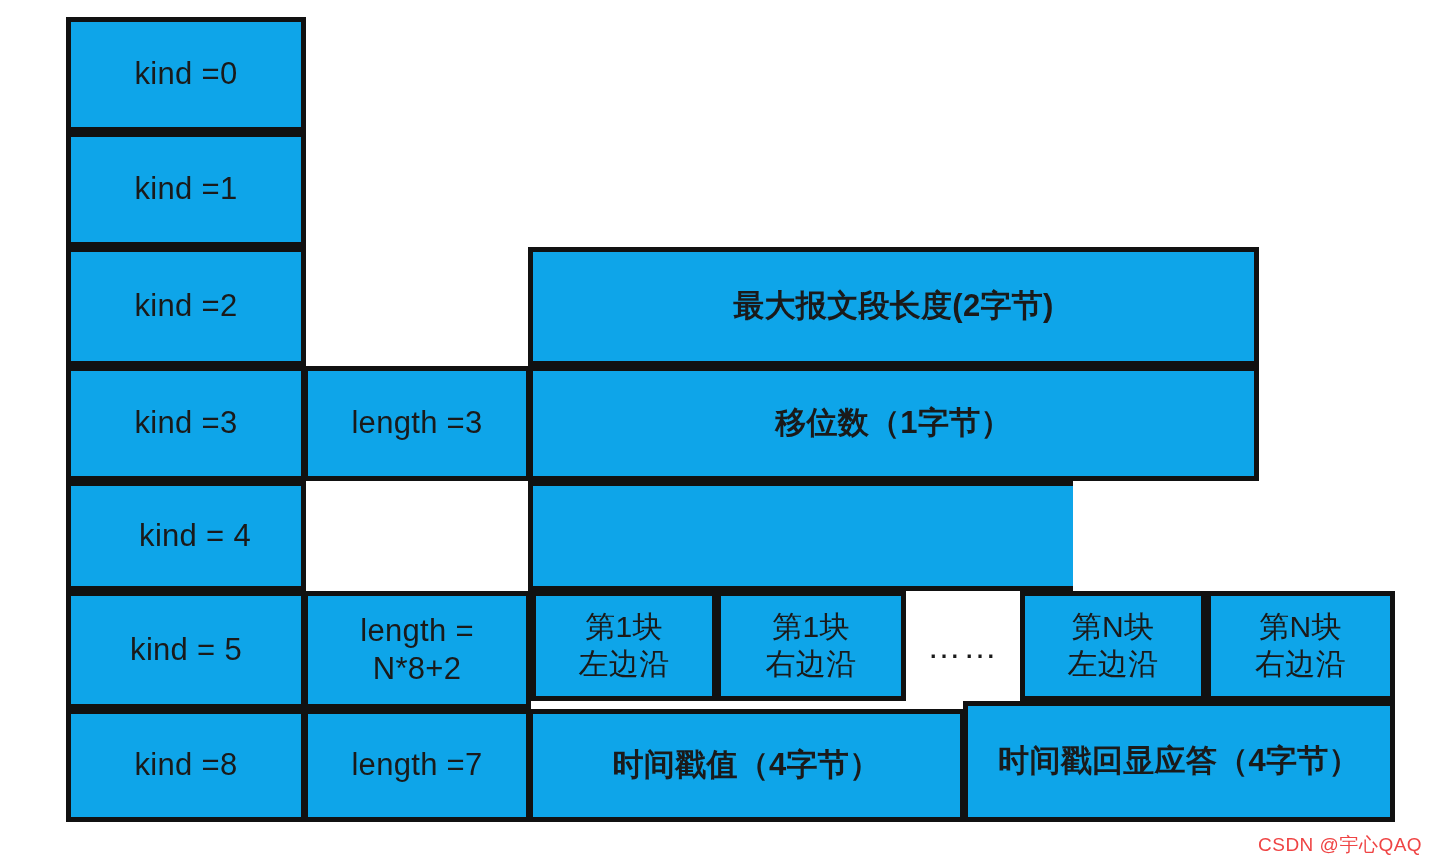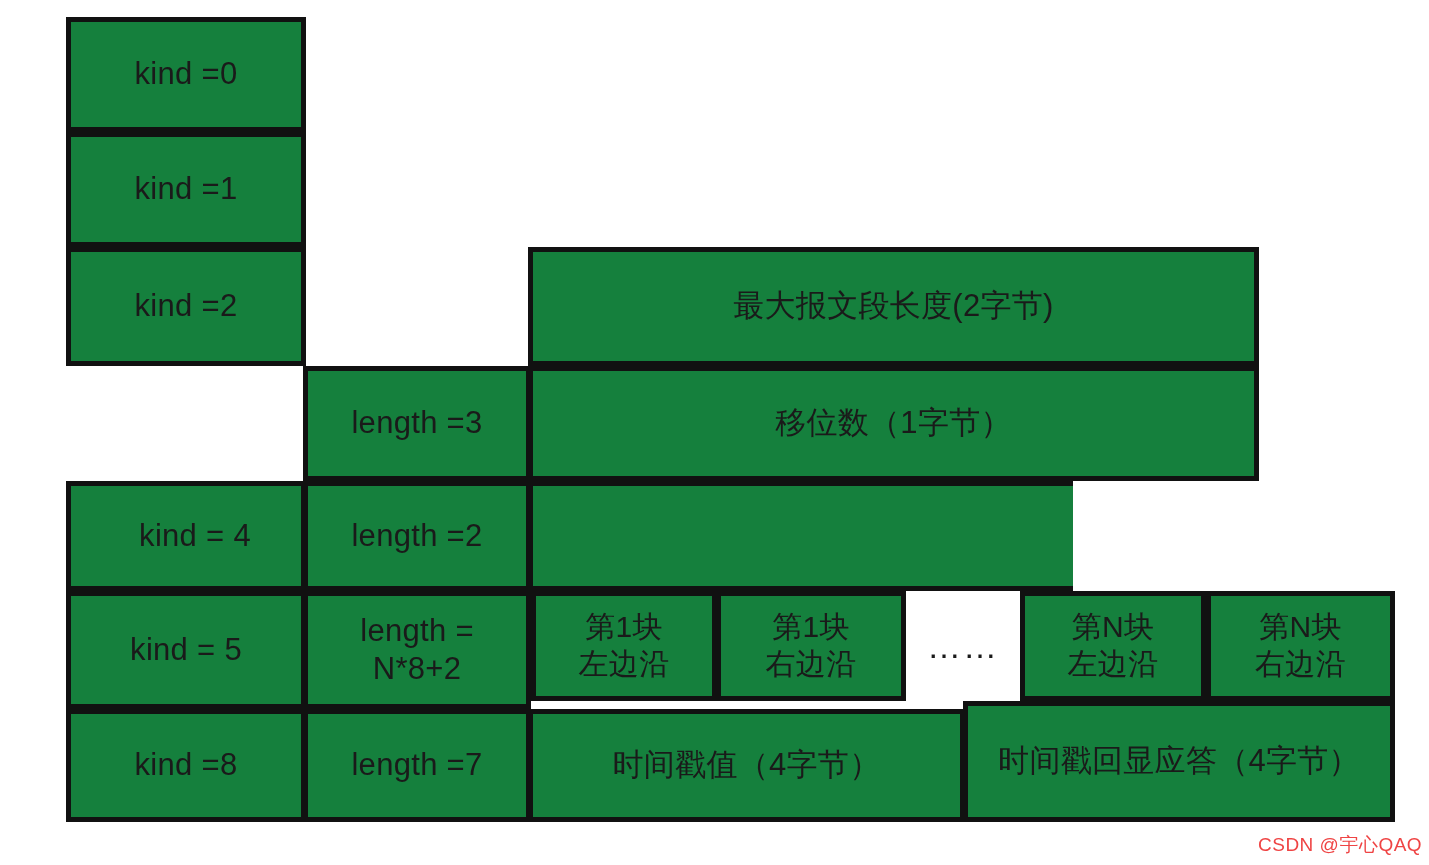--- a/index.html
+++ b/index.html
@@ -16,21 +16,21 @@
     position: relative;
     width: 1429px;
     height: 865px;
     background: #ffffff;
     overflow: hidden;
   }
   
   .cell {
     position: absolute;
     box-sizing: border-box;
-    background: #15803d;
+    background: #0ea5e9;
     border: 5px solid #111111;
     display: flex;
     align-items: center;
     justify-content: center;
     text-align: center;
     line-height: 1.18;
     font-size: 31px;
     color: #1a1a1a;
     white-space: pre-line;
     letter-spacing: 0.3px;
@@ -40,20 +40,21 @@
     border-right: none;
   }
   .cell.kindcol {
     font-size: 31px;
   }
   .cell.lencol {
     font-size: 31px;
   }
   .cell.payload {
     font-size: 31px;
+    font-weight: bold;
   }
   .cell.small-block {
     font-size: 30px;
   }
   .cell.two-line {
     line-height: 1.22;
   }
   .ellipsis {
     position: absolute;
     display: flex;
@@ -78,25 +79,25 @@
 
 <div id="canvas">
 
   <div class="cell kindcol" style="left:66px; top:17px; width:240px; height:115px;">kind =0</div>
 
   <div class="cell kindcol" style="left:66px; top:132px; width:240px; height:115px;">kind =1</div>
 
   <div class="cell kindcol" style="left:66px; top:247px; width:240px; height:119px;">kind =2</div>
   <div class="cell payload" style="left:528px; top:247px; width:731px; height:119px;">最大报文段长度(2字节)</div>
 
+  <div class="cell kindcol" style="left:66px; top:366px; width:240px; height:115px;">kind =3</div>
   <div class="cell lencol" style="left:303px; top:366px; width:228px; height:115px;">length =3</div>
   <div class="cell payload" style="left:528px; top:366px; width:731px; height:115px;">移位数（1字节）</div>
 
   <div class="cell kindcol" style="left:66px; top:481px; width:240px; height:110px;padding-left:18px;">kind = 4</div>
-  <div class="cell lencol" style="left:303px; top:481px; width:228px; height:110px;">length =2</div>
   <div class="cell payload open-right" style="left:528px; top:481px; width:545px; height:110px;"></div>
 
   <div class="cell kindcol" style="left:66px; top:591px; width:240px; height:118px;">kind = 5</div>
   <div class="cell lencol two-line" style="left:303px; top:591px; width:228px; height:118px;">length =
 N*8+2</div>
 
   <div class="cell small-block two-line" style="left:531px; top:591px; width:186px; height:110px;">第1块
 左边沿</div>
   <div class="cell small-block two-line" style="left:716px; top:591px; width:190px; height:110px;">第1块
 右边沿</div>

